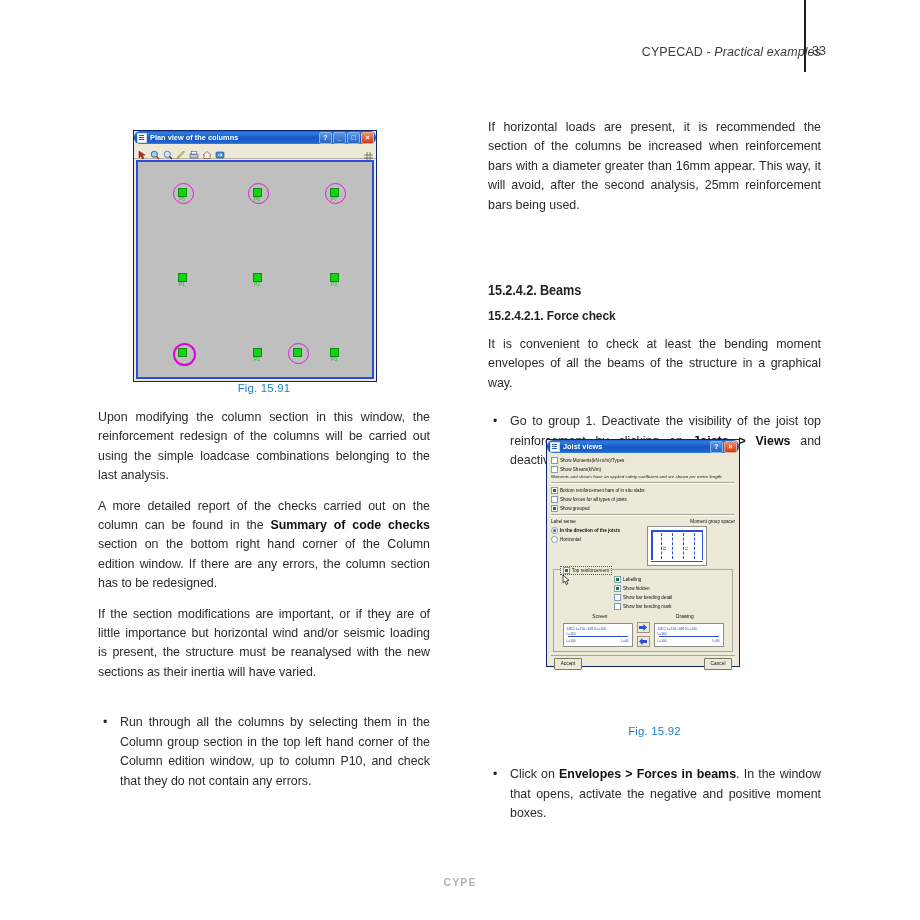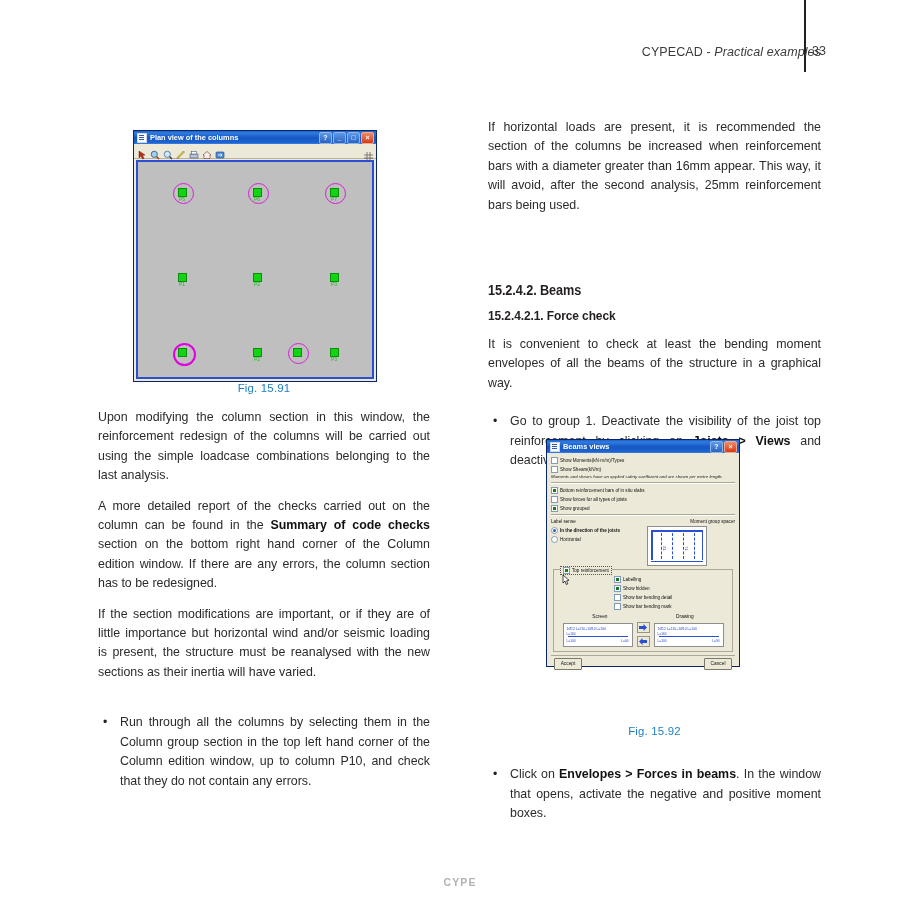--- a/index.html
+++ b/index.html
@@ -47,21 +47,21 @@
   .footer{
     position:absolute;left:0;right:0;top:876px;text-align:center;
     color:#b0b2b4;font-size:10.5px;font-weight:bold;letter-spacing:1.1px;
   }
 
   
   .xpwin{background:#ece9d8;border:1px solid #0a246a;box-sizing:border-box;}
   .xptitle{
     height:13px;display:flex;align-items:center;padding:0 2px 0 3px;
     background:linear-gradient(to bottom,#1f62c8 0%,#2f7ce0 16%,#1657c4 52%,#1d63cf 88%,#3b82e6 100%);
-    color:#fff;font-size:7.4px;font-weight:bold;white-space:nowrap;
+    color:#fff;font-size:7.4px;font-weight:bold;white-space:nowrap;border-radius:6px;
   }
   .xpicon{width:8px;height:8px;margin-right:3px;background:#fff;border:1px solid #cdd6e8;
     display:inline-block;position:relative;flex:0 0 auto;}
   .xpicon:before{content:"";position:absolute;left:1px;top:1px;width:5px;height:1px;
     background:#2a5ba8;box-shadow:0 2px 0 #2a5ba8,0 4px 0 #2a5ba8;}
   .xpbtns{margin-left:auto;display:flex;gap:1px;align-items:center;}
   .xpbtn{width:11px;height:10px;border:1px solid #8fb4e8;border-radius:2px;
     font-size:7px;line-height:9px;text-align:center;color:#fff;font-weight:bold;
     background:linear-gradient(to bottom,#5c9ae8,#2a63c0);}
   .xpbtn.close{background:linear-gradient(to bottom,#f08a6a,#d63a14);border-color:#efa98e;}
@@ -266,21 +266,21 @@
 
     <div class="bullet">
       <span class="dot">•</span>
       <p class="body" style="margin:0;"><span>Click on </span><b>Envelopes &gt; Forces in beams</b><span>. In the window that opens, activate the negative and positive moment boxes.</span></p>
     </div>
   </div>
 
   <div class="xpwin" id="win-joist">
     <div class="xptitle">
       <span class="xpicon"></span>
-      <span>Beams views</span>
+      <span>Joist views</span>
       <span class="xpbtns">
         <span class="xpbtn">?</span>
         <span class="xpbtn close">×</span>
       </span>
     </div>
 
     <div class="jv-body">
       <div class="jv-row">
         <span class="cb"></span>
         <span>Show Moments(kN·m/m)/Types</span>

